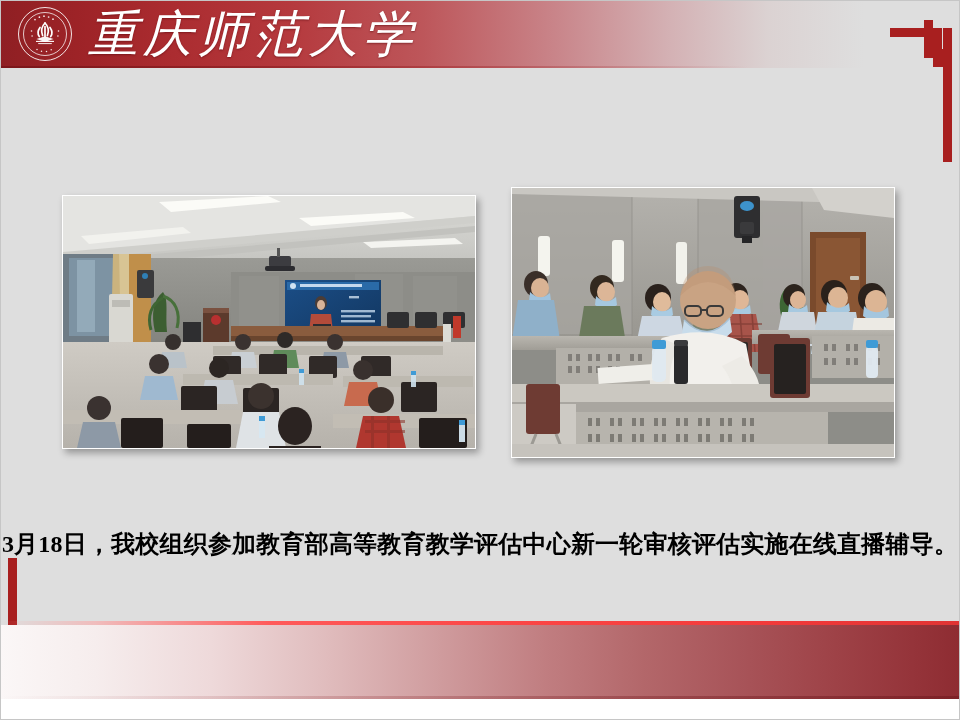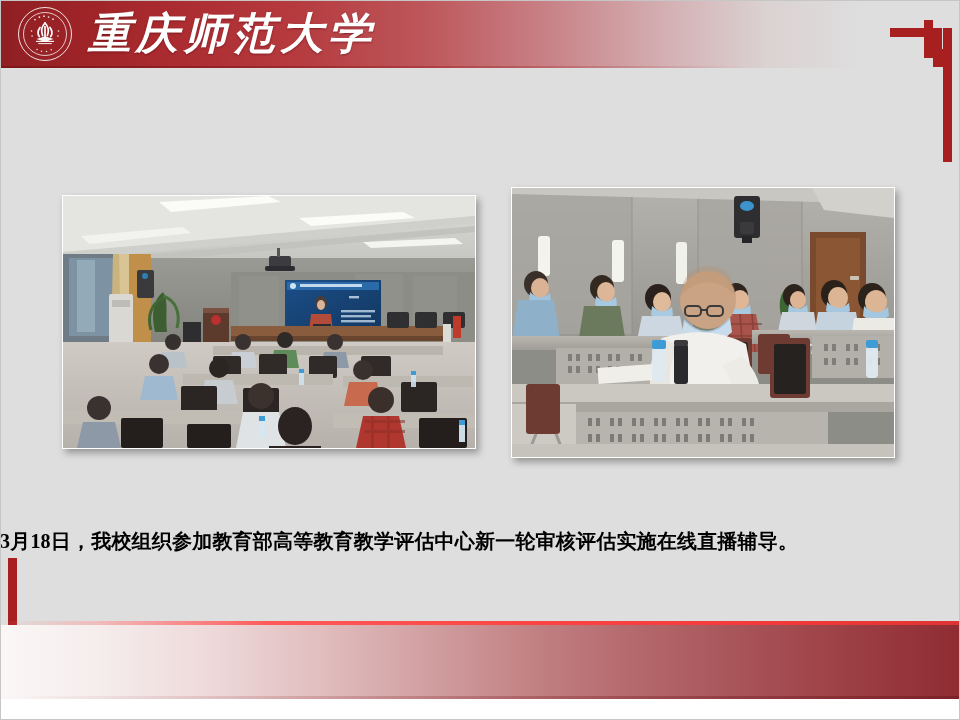--- a/index.html
+++ b/index.html
@@ -76,22 +76,22 @@
   .logo-mark svg { position: absolute; left: 0; top: 0; }
 
   .univ-title {
     position: absolute;
     left: 88px;
     top: 4px;
     height: 60px;
     line-height: 60px;
     color: #ffffff;
     font-family: "Liberation Serif", "DejaVu Serif", serif;
-    font-size: 43px;
-    font-weight: 700;
+    font-size: 50px;
+    font-weight: 400;
     font-style: italic;
     letter-spacing: 5px;
     white-space: nowrap;
     text-shadow: 0 1px 2px rgba(90,10,14,0.55);
   }
 
   
   .corner-tr {
     position: absolute;
     right: 0;
@@ -129,24 +129,24 @@
     width: 382px;
     height: 269px;
   }
 
   
   .caption {
     position: absolute;
     left: 0;
     top: 528px;
     width: 960px;
-    text-align: left;
+    text-align: center;
     color: #000000;
     font-family: "Liberation Serif", "DejaVu Serif", serif;
-    font-size: 20px;
+    font-size: 24px;
     font-weight: 700;
     letter-spacing: 0.2px;
     white-space: nowrap;
   }
 
   
   .footer-wrap {
     position: absolute;
     left: 0;
     top: 621px;

